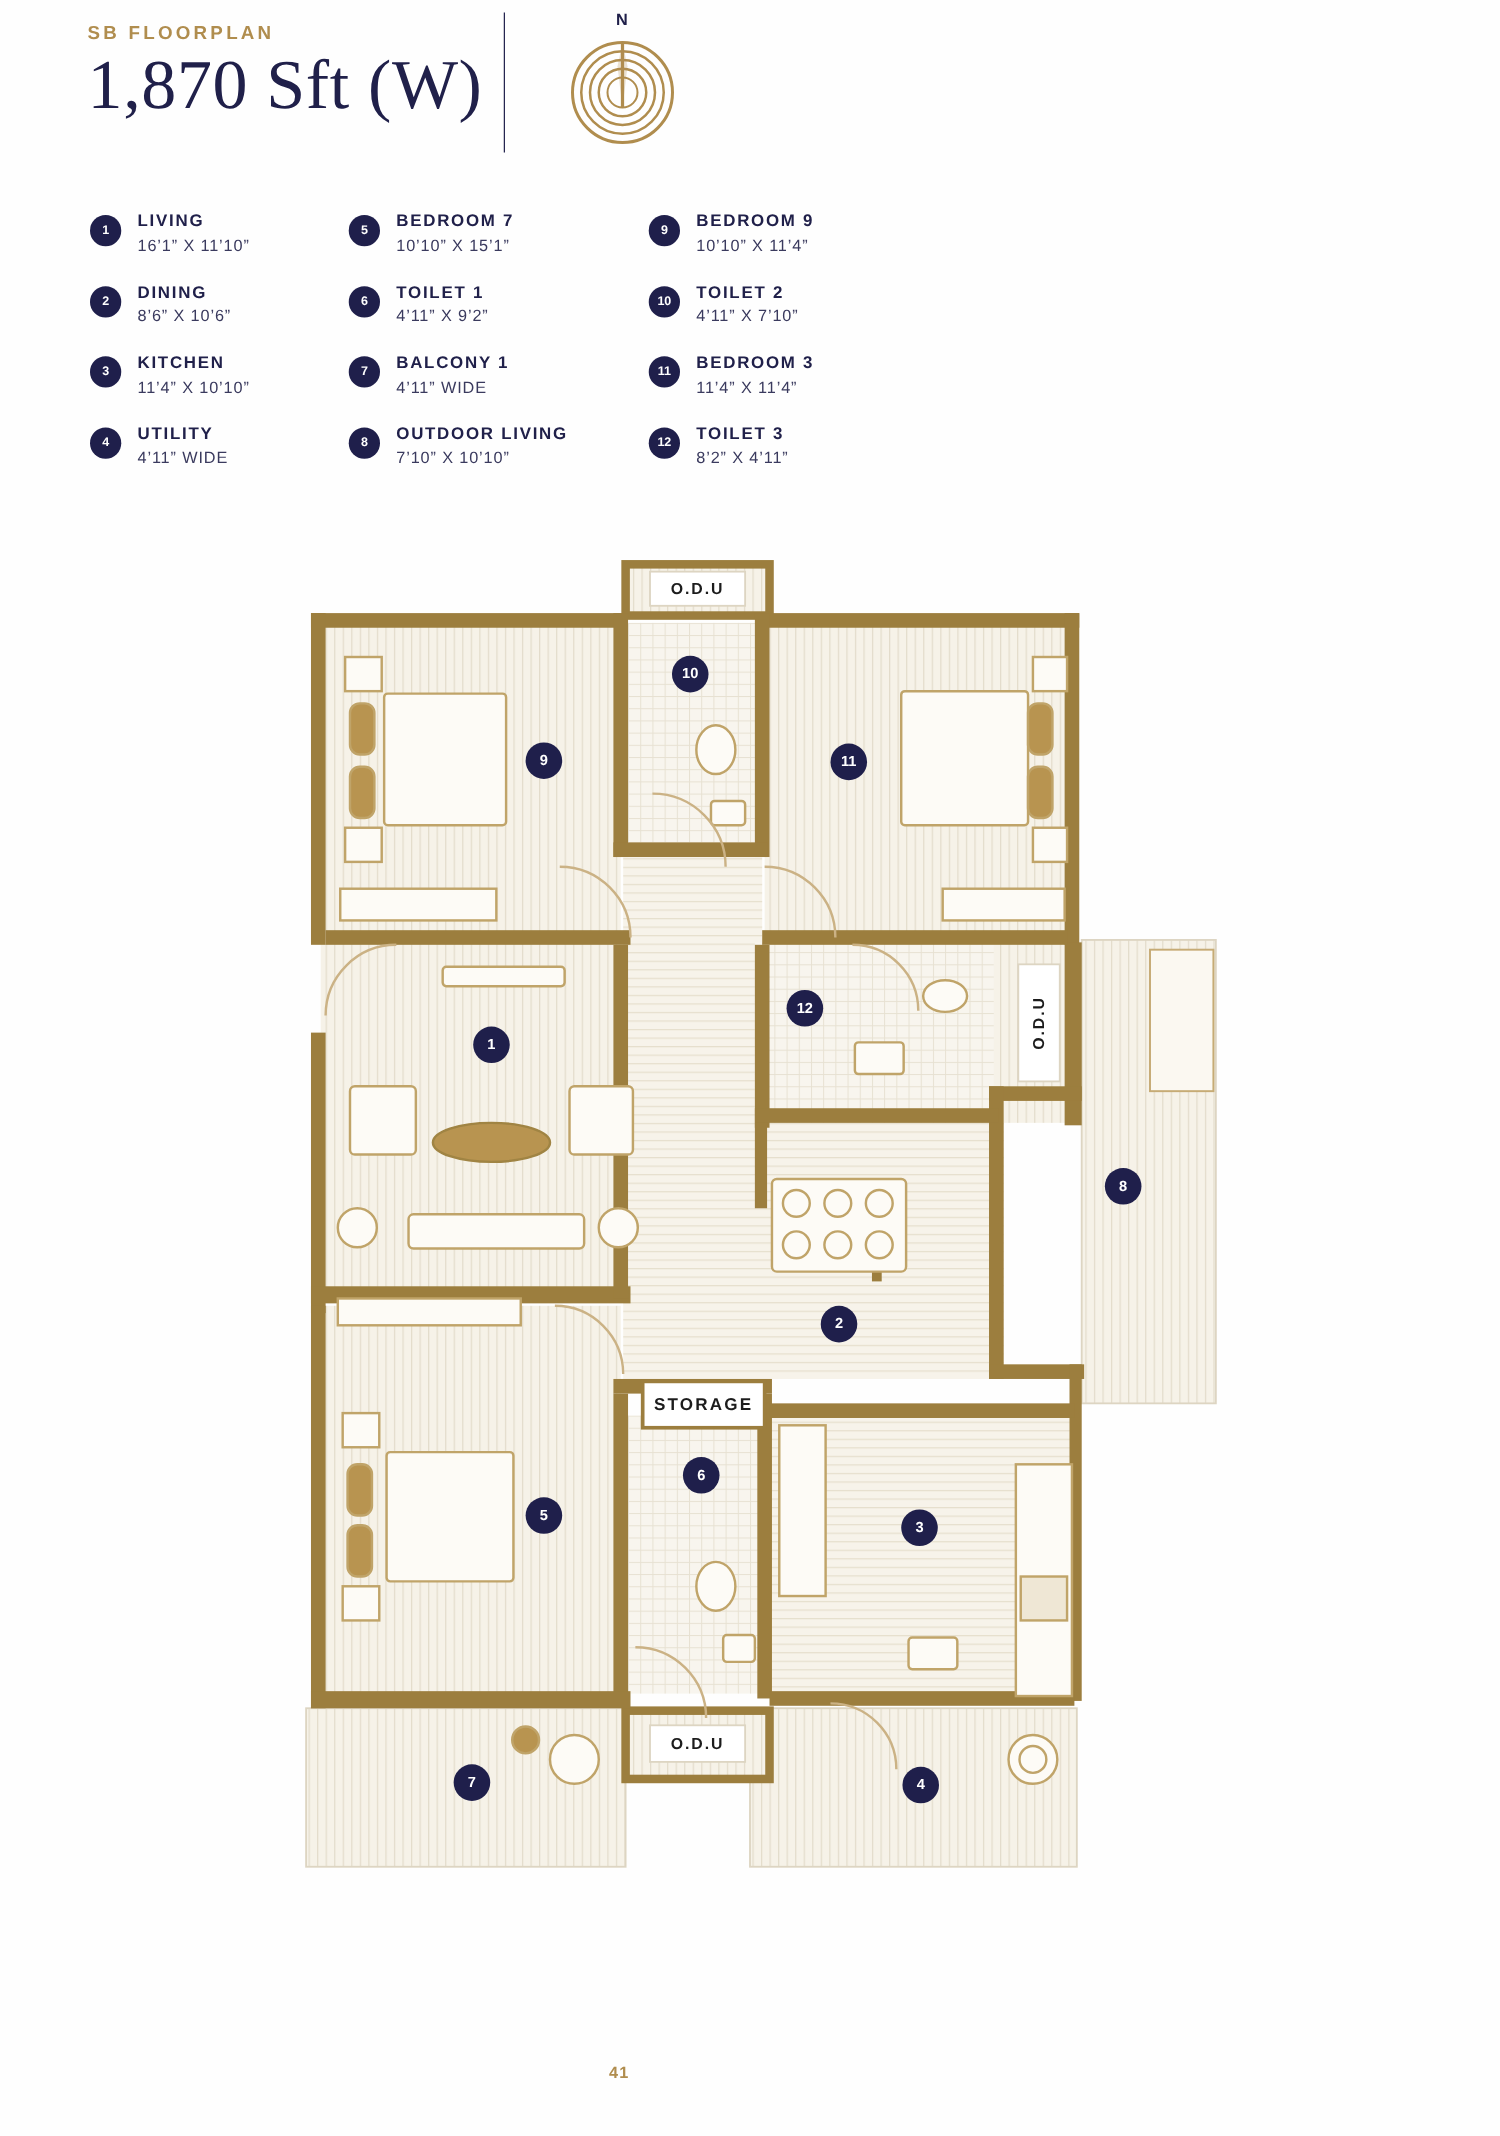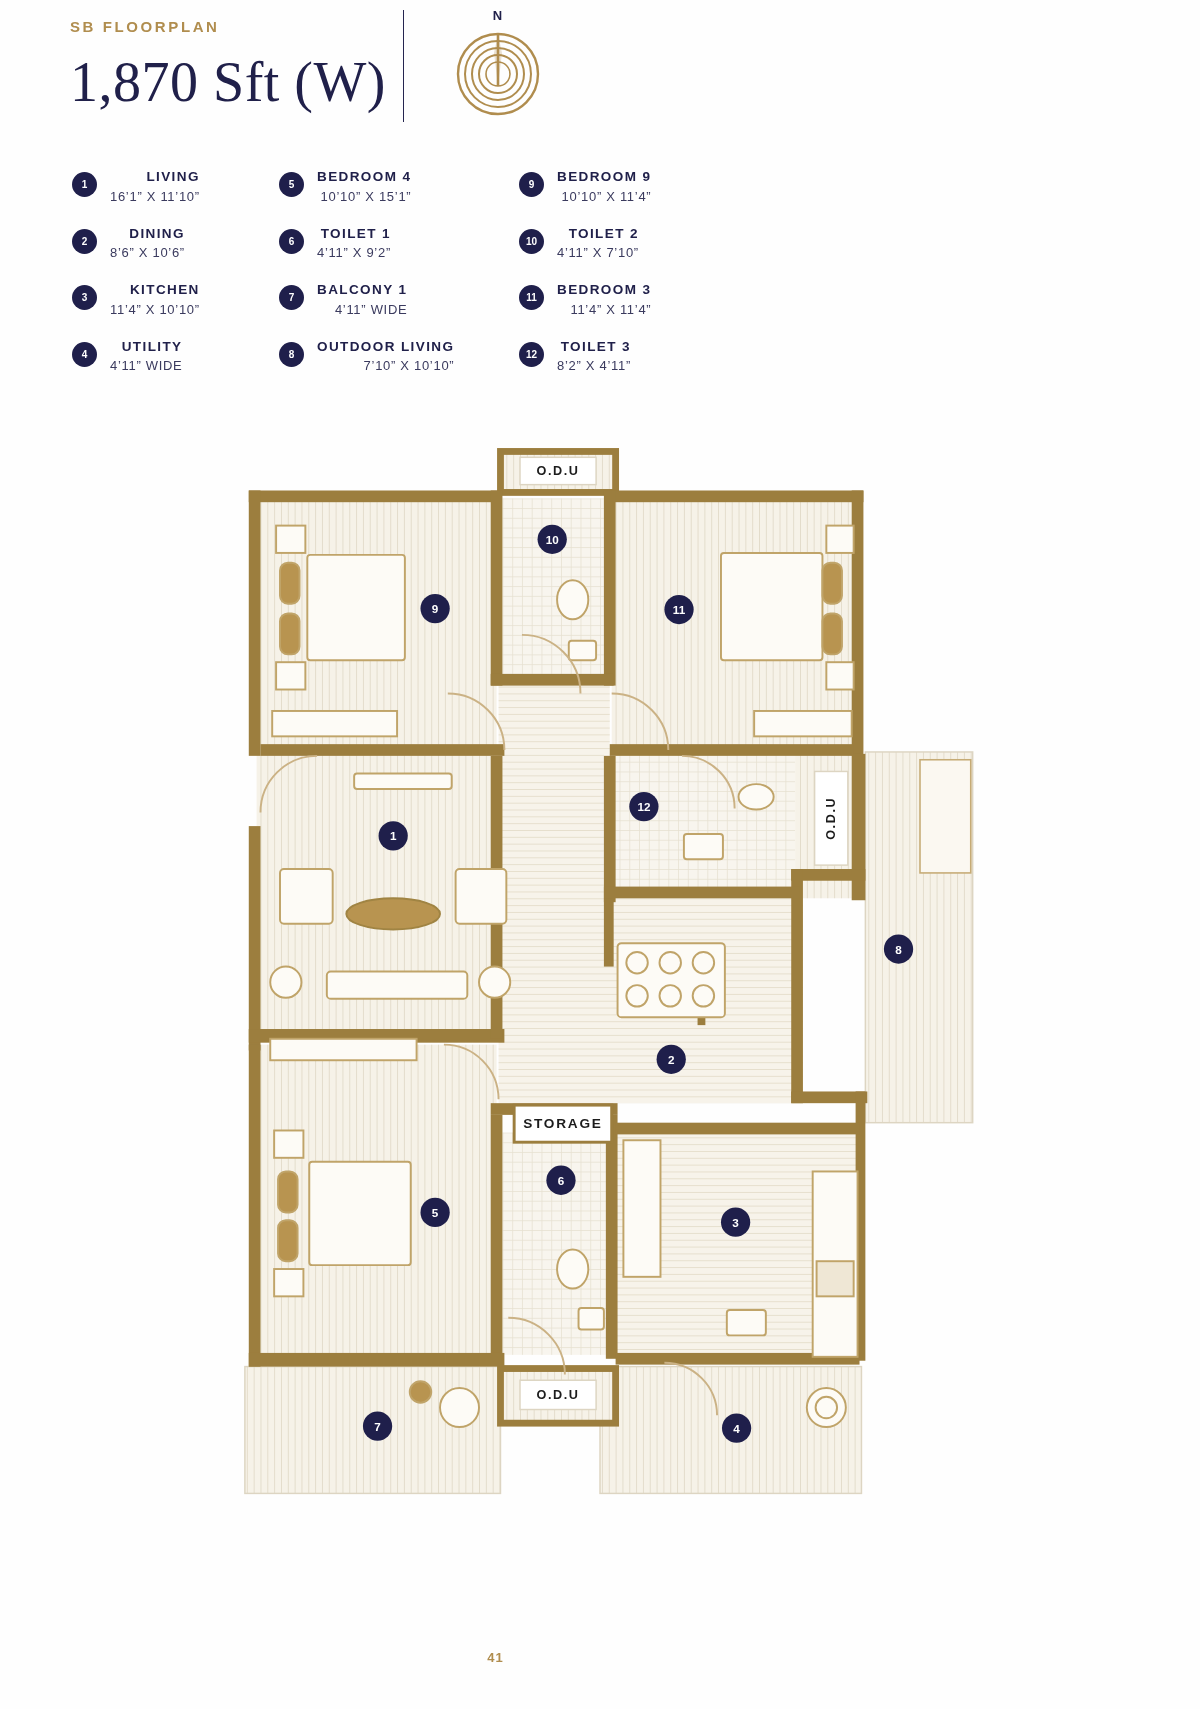--- a/index.html
+++ b/index.html
@@ -11,21 +11,21 @@
   }
   .page { position: relative; width: 1200px; height: 1709px; background:#fefefe; }
 
   
   .header { position:absolute; left:70px; top:18px; width:560px; }
   .eyebrow {
     font-size: 15px; letter-spacing: 2.6px; font-weight: 700;
     color:#b08d4e; font-family:"Liberation Sans", sans-serif;
   }
   .title {
-    margin-top: 18px;
+    margin-top: 4px;
     font-family: "Liberation Serif", serif;
     font-size: 56px; line-height:1.05; font-weight:400;
     color:#20204a; letter-spacing:0.5px;
   }
   .divider {
     position:absolute; left:403px; top:10px; width:1px; height:112px;
     background:#25254f;
   }
   .compass { position:absolute; left:448px; top:8px; width:100px; height:115px; }
   .compass .nletter {
@@ -38,21 +38,21 @@
   .legend-grid { display:grid; grid-template-columns: 207px 240px 240px; row-gap:21px; }
   .legend-item { display:flex; align-items:flex-start; }
   .badge {
     flex:0 0 auto;
     width:25px; height:25px; border-radius:50%;
     background:#1f1f4b; color:#ffffff;
     font-size:10px; font-weight:700;
     display:flex; align-items:center; justify-content:center;
     margin-top:4px;
   }
-  .legend-text { margin-left:13px;text-align:right; }
+  .legend-text { margin-left:13px; }
   .legend-name {
     font-size:13.5px; font-weight:700; letter-spacing:1.4px;
     color:#20204a; line-height:1.3;
   }
   .legend-dim {
     margin-top:3px; font-size:13px; letter-spacing:0.7px;
     color:#3a3a5e; font-weight:400;
   }
 
   
@@ -115,21 +115,21 @@
         <div class="badge">1</div>
         <div class="legend-text">
           <div class="legend-name">LIVING</div>
           <div class="legend-dim">16’1” X 11’10”</div>
         </div>
       </div>
 
       <div class="legend-item">
         <div class="badge">5</div>
         <div class="legend-text">
-          <div class="legend-name">BEDROOM 4</div>
+          <div class="legend-name">BEDROOM 7</div>
           <div class="legend-dim">10’10” X 15’1”</div>
         </div>
       </div>
 
       <div class="legend-item">
         <div class="badge">9</div>
         <div class="legend-text">
           <div class="legend-name">BEDROOM 9</div>
           <div class="legend-dim">10’10” X 11’4”</div>
         </div>

